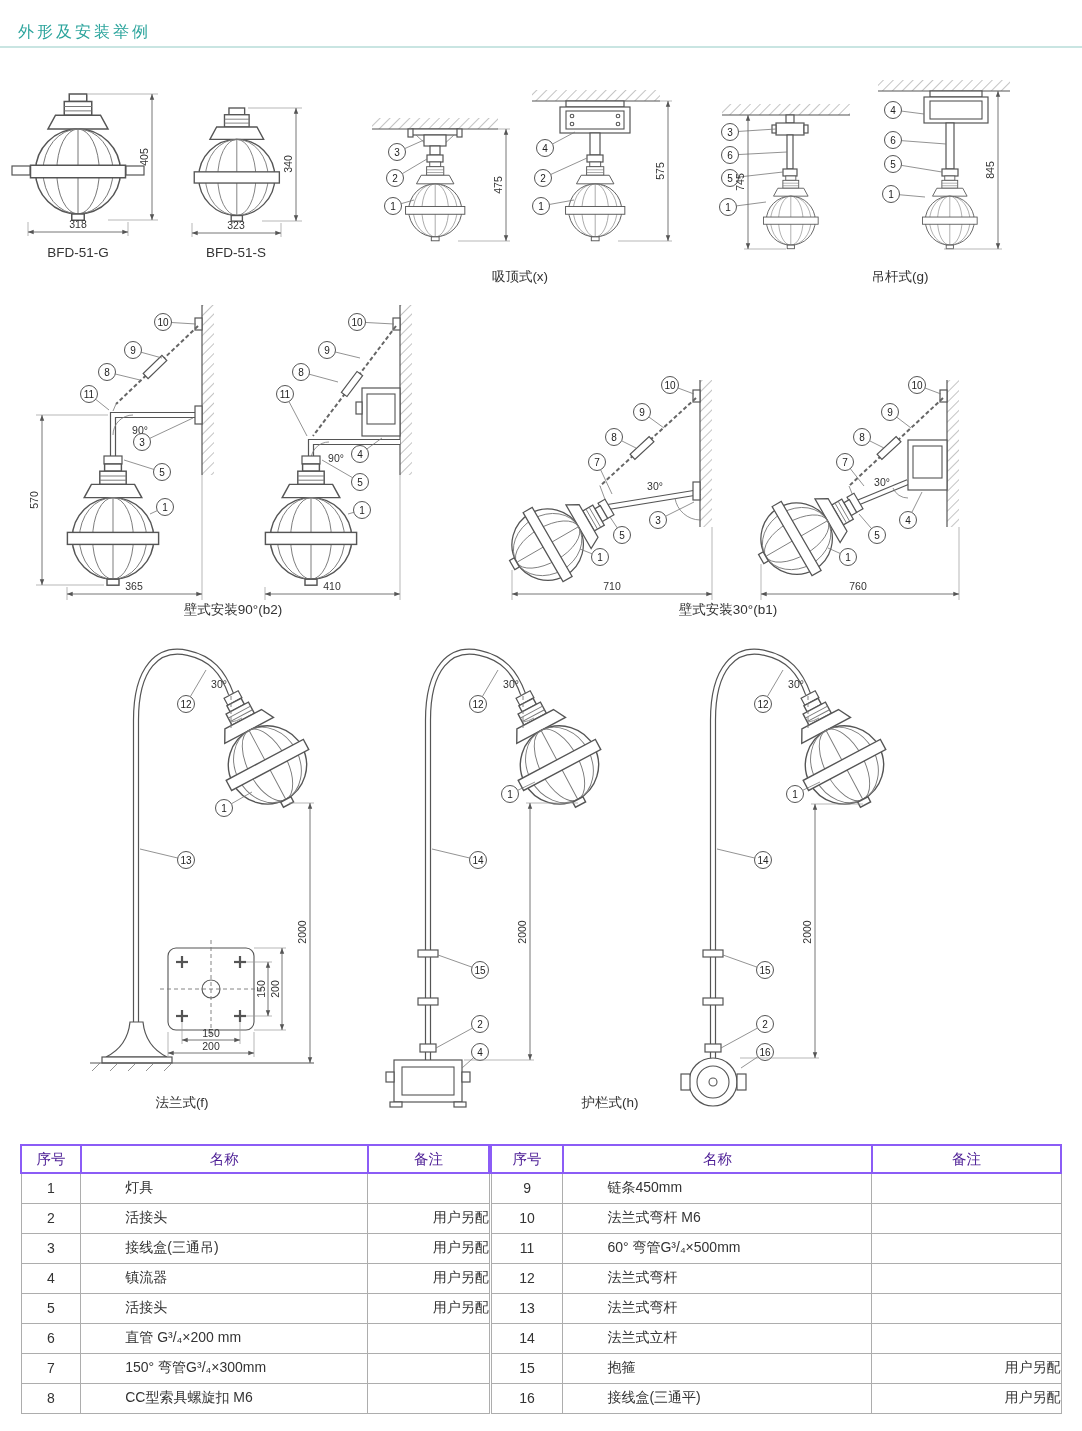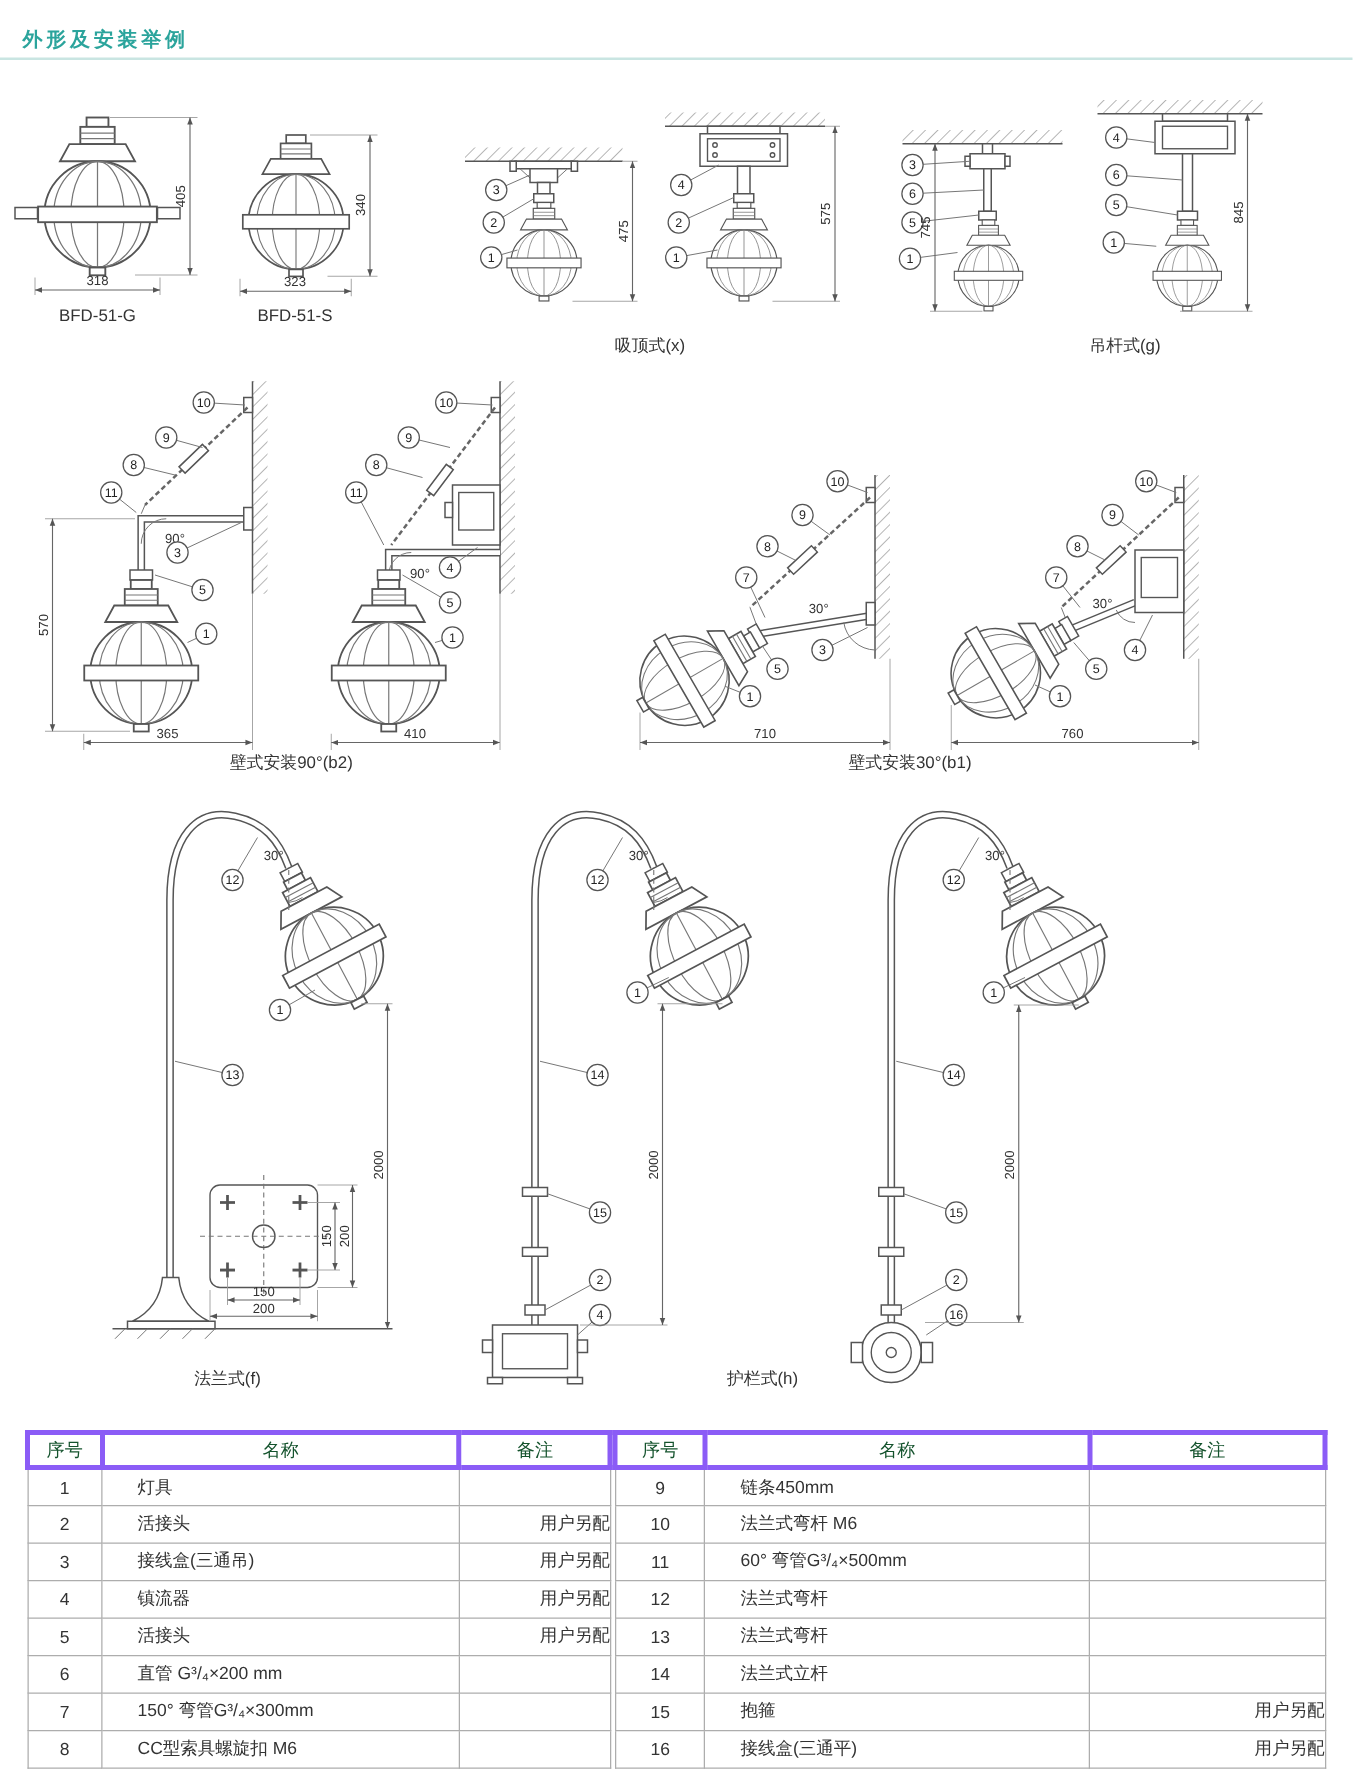--- a/index.html
+++ b/index.html
@@ -1,21 +1,21 @@
 <!DOCTYPE html>
 <html><head>
 <meta charset="utf-8">
 <style>
   * { margin:0; padding:0; box-sizing:border-box; }
   body {
     width:1082px; height:1431px; background:#fff; overflow:hidden;
     font-family:"Liberation Sans","DejaVu Sans",sans-serif; position:relative;
   }
   .header { position:relative; height:52px; }
-  .title { position:absolute; left:18px; top:22px; font-size:16px; font-weight:bold;
+  .title { position:absolute; left:18px; top:22px; font-size:16px; font-weight:normal;
            color:#2ba49c; letter-spacing:3px; }
   .rule { position:absolute; left:0; top:46px; width:100%; height:2px; background:#c9e5e2; }
   svg.diagrams { display:block; }
   svg { font-family:"Liberation Sans","DejaVu Sans",sans-serif; }
 
   .hline  { stroke:#8a8a8a; stroke-width:1; }
   .hrect  { fill:url(#hatch); stroke:none; }
   .edge   { stroke:#555; stroke-width:1.2; }
   .part   { fill:#fff; stroke:#555; stroke-width:1.2; }
   .ln     { fill:none; stroke:#555; stroke-width:1.1; }
@@ -29,25 +29,25 @@
             marker-start:url(#arr); marker-end:url(#arr); }
   .ext    { stroke:#999; stroke-width:0.7; }
   .dimtext{ font-size:10.5px; fill:#333; }
   .mid    { text-anchor:middle; }
   .dlabel { font-size:13.5px; fill:#333; text-anchor:middle; }
   .cc     { fill:#fff; stroke:#555; stroke-width:1; }
   .ct     { font-size:10px; fill:#222; text-anchor:middle; }
 
   .tables { display:flex; padding:0 20px; margin-top:22px; }
   .pt { border-collapse:collapse; table-layout:fixed; font-size:14px; color:#333; }
-  .pt th { font-weight:normal; height:28px; border:4px solid #8b5cf6;
-           text-align:center; font-size:14.5px; color:#14532d; }
+  .pt th { font-weight:normal; height:28px; border:2px solid #8b5cf6;
+           text-align:center; font-size:14.5px; color:#4c1d95; }
   .pt td { height:30px; border:1px solid #adadad; }
   .pt td.no { text-align:center; }
-  .pt td.nm { padding-left:28px; text-align:left; }
+  .pt td.nm { padding-left:44px; text-align:left; }
   .pt td.nt { text-align:right; }
 </style>
 </head>
 <body>
 
 <div class="header">
   <div class="title">外形及安装举例</div>
   <div class="rule"></div>
 </div>
 

